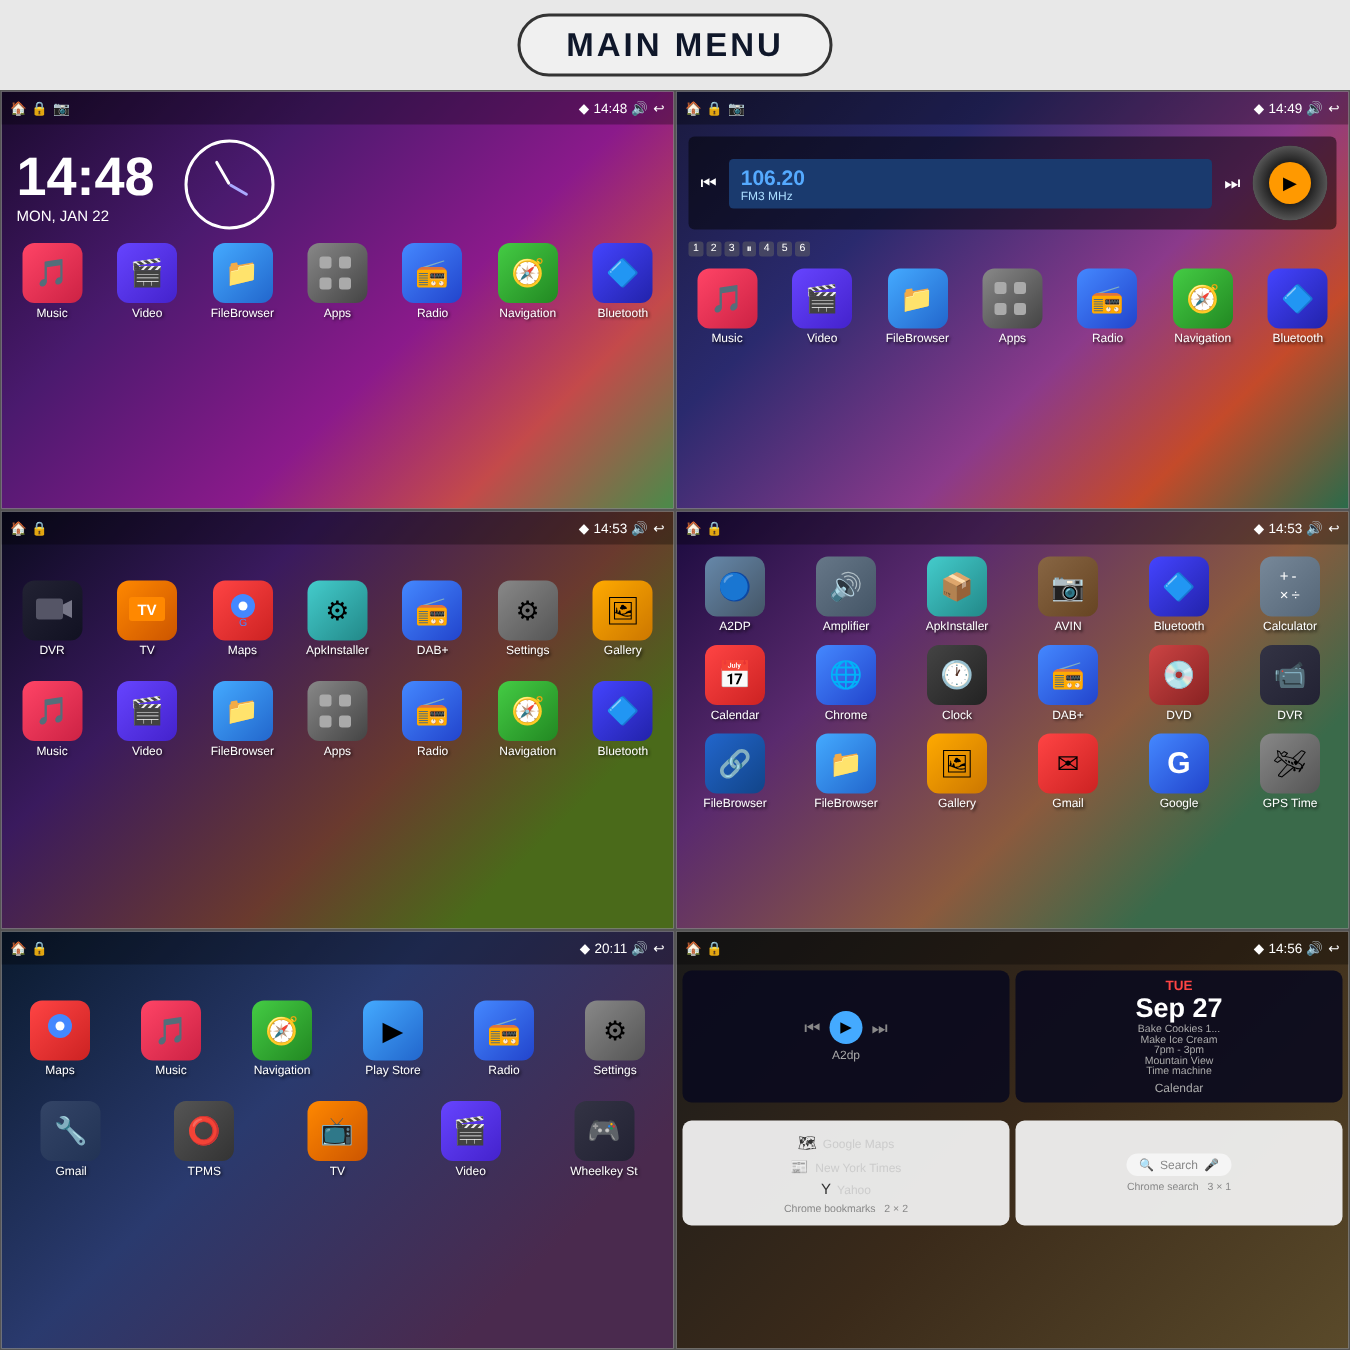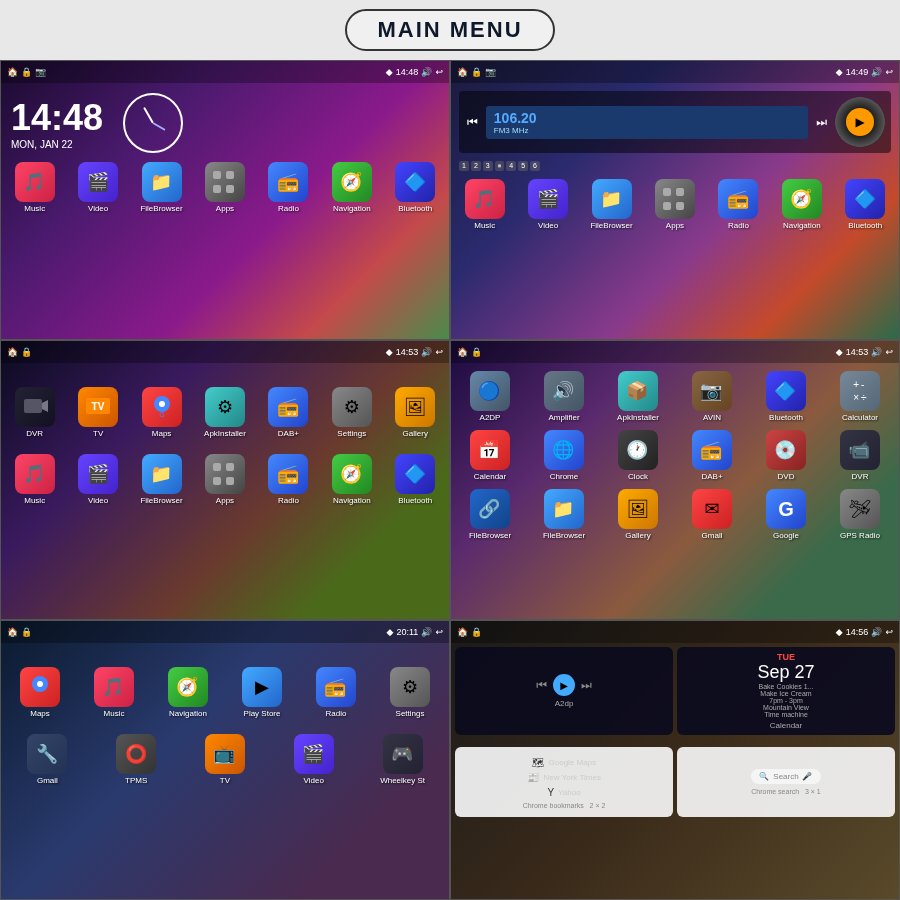--- a/index.html
+++ b/index.html
@@ -603,21 +603,21 @@
         <div class="app-item">
           <div class="app-icon ic-gmail">✉</div>
           <span class="app-label">Gmail</span>
         </div>
         <div class="app-item">
           <div class="app-icon ic-google" style="color:white;font-weight:bold;font-size:20px;">G</div>
           <span class="app-label">Google</span>
         </div>
         <div class="app-item">
           <div class="app-icon ic-gpsinfo">🛩</div>
-          <span class="app-label">GPS Radio</span>
+          <span class="app-label">GPS Time</span>
         </div>
       </div>
     </div>
   </div>
 
   <div class="screen screen-5">
     <div class="status-bar">
       <div class="status-left">
         <span>🏠</span>
         <span>🔒</span>
@@ -707,21 +707,21 @@
             <span style="color:#888;font-size:12px;">⏮</span>
             <div style="width:22px;height:22px;border-radius:50%;background:#4af;display:flex;align-items:center;justify-content:center;font-size:10px;">▶</div>
             <span style="color:#888;font-size:12px;">⏭</span>
           </div>
           <span class="widget-label">A2dp</span>
         </div>
 
 
         <div class="widget-box" style="background:rgba(10,10,30,0.9);font-size:8px;color:#aaa;">
           <div style="color:#ff4444;font-size:9px;font-weight:bold;">TUE</div>
-          <div style="color:white;font-size:18px;font-weight:normal;">Sep 27</div>
+          <div style="color:white;font-size:18px;font-weight:bold;">Sep 27</div>
           <div style="font-size:7px;color:#aaa;text-align:left;">Bake Cookies 1...</div>
           <div style="font-size:7px;color:#aaa;">Make Ice Cream</div>
           <div style="font-size:7px;color:#aaa;">7pm - 3pm</div>
           <div style="font-size:7px;color:#aaa;">Mountain View</div>
           <div style="font-size:7px;color:#aaa;">Time machine</div>
           <span class="widget-label">Calendar</span>
         </div>
       </div>
       <div class="widget-row" style="margin-top:4px;">
 

